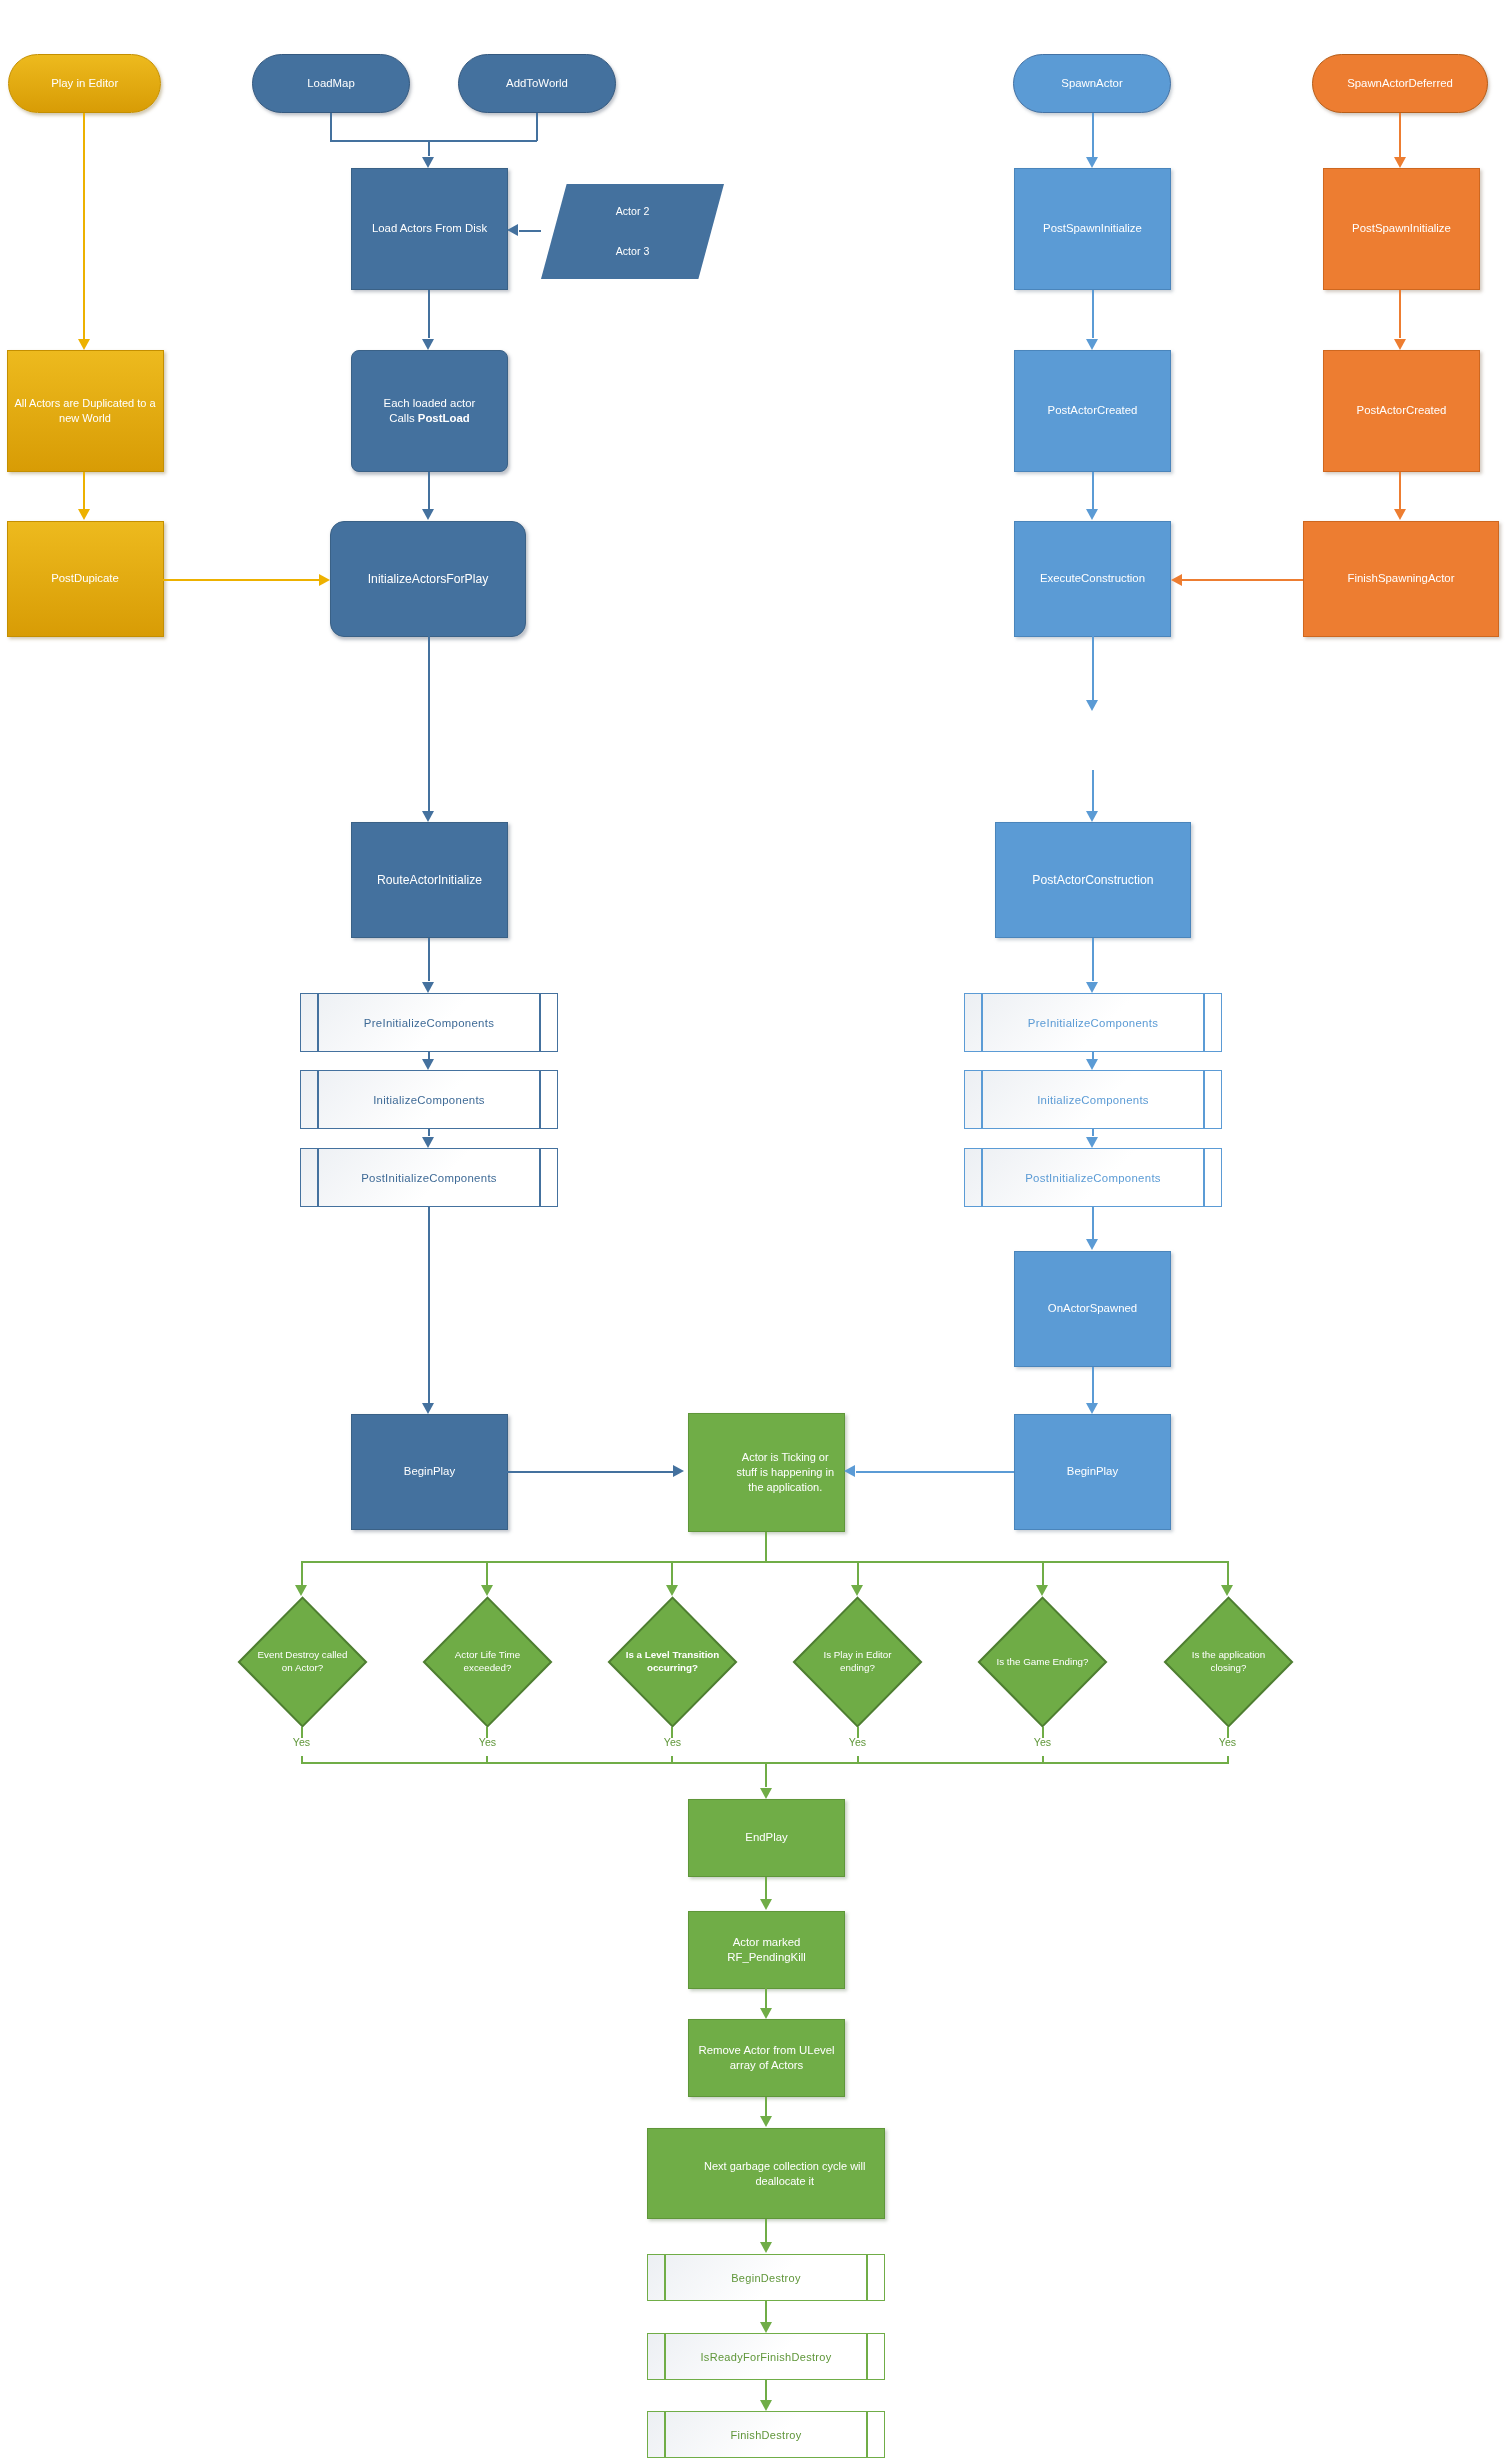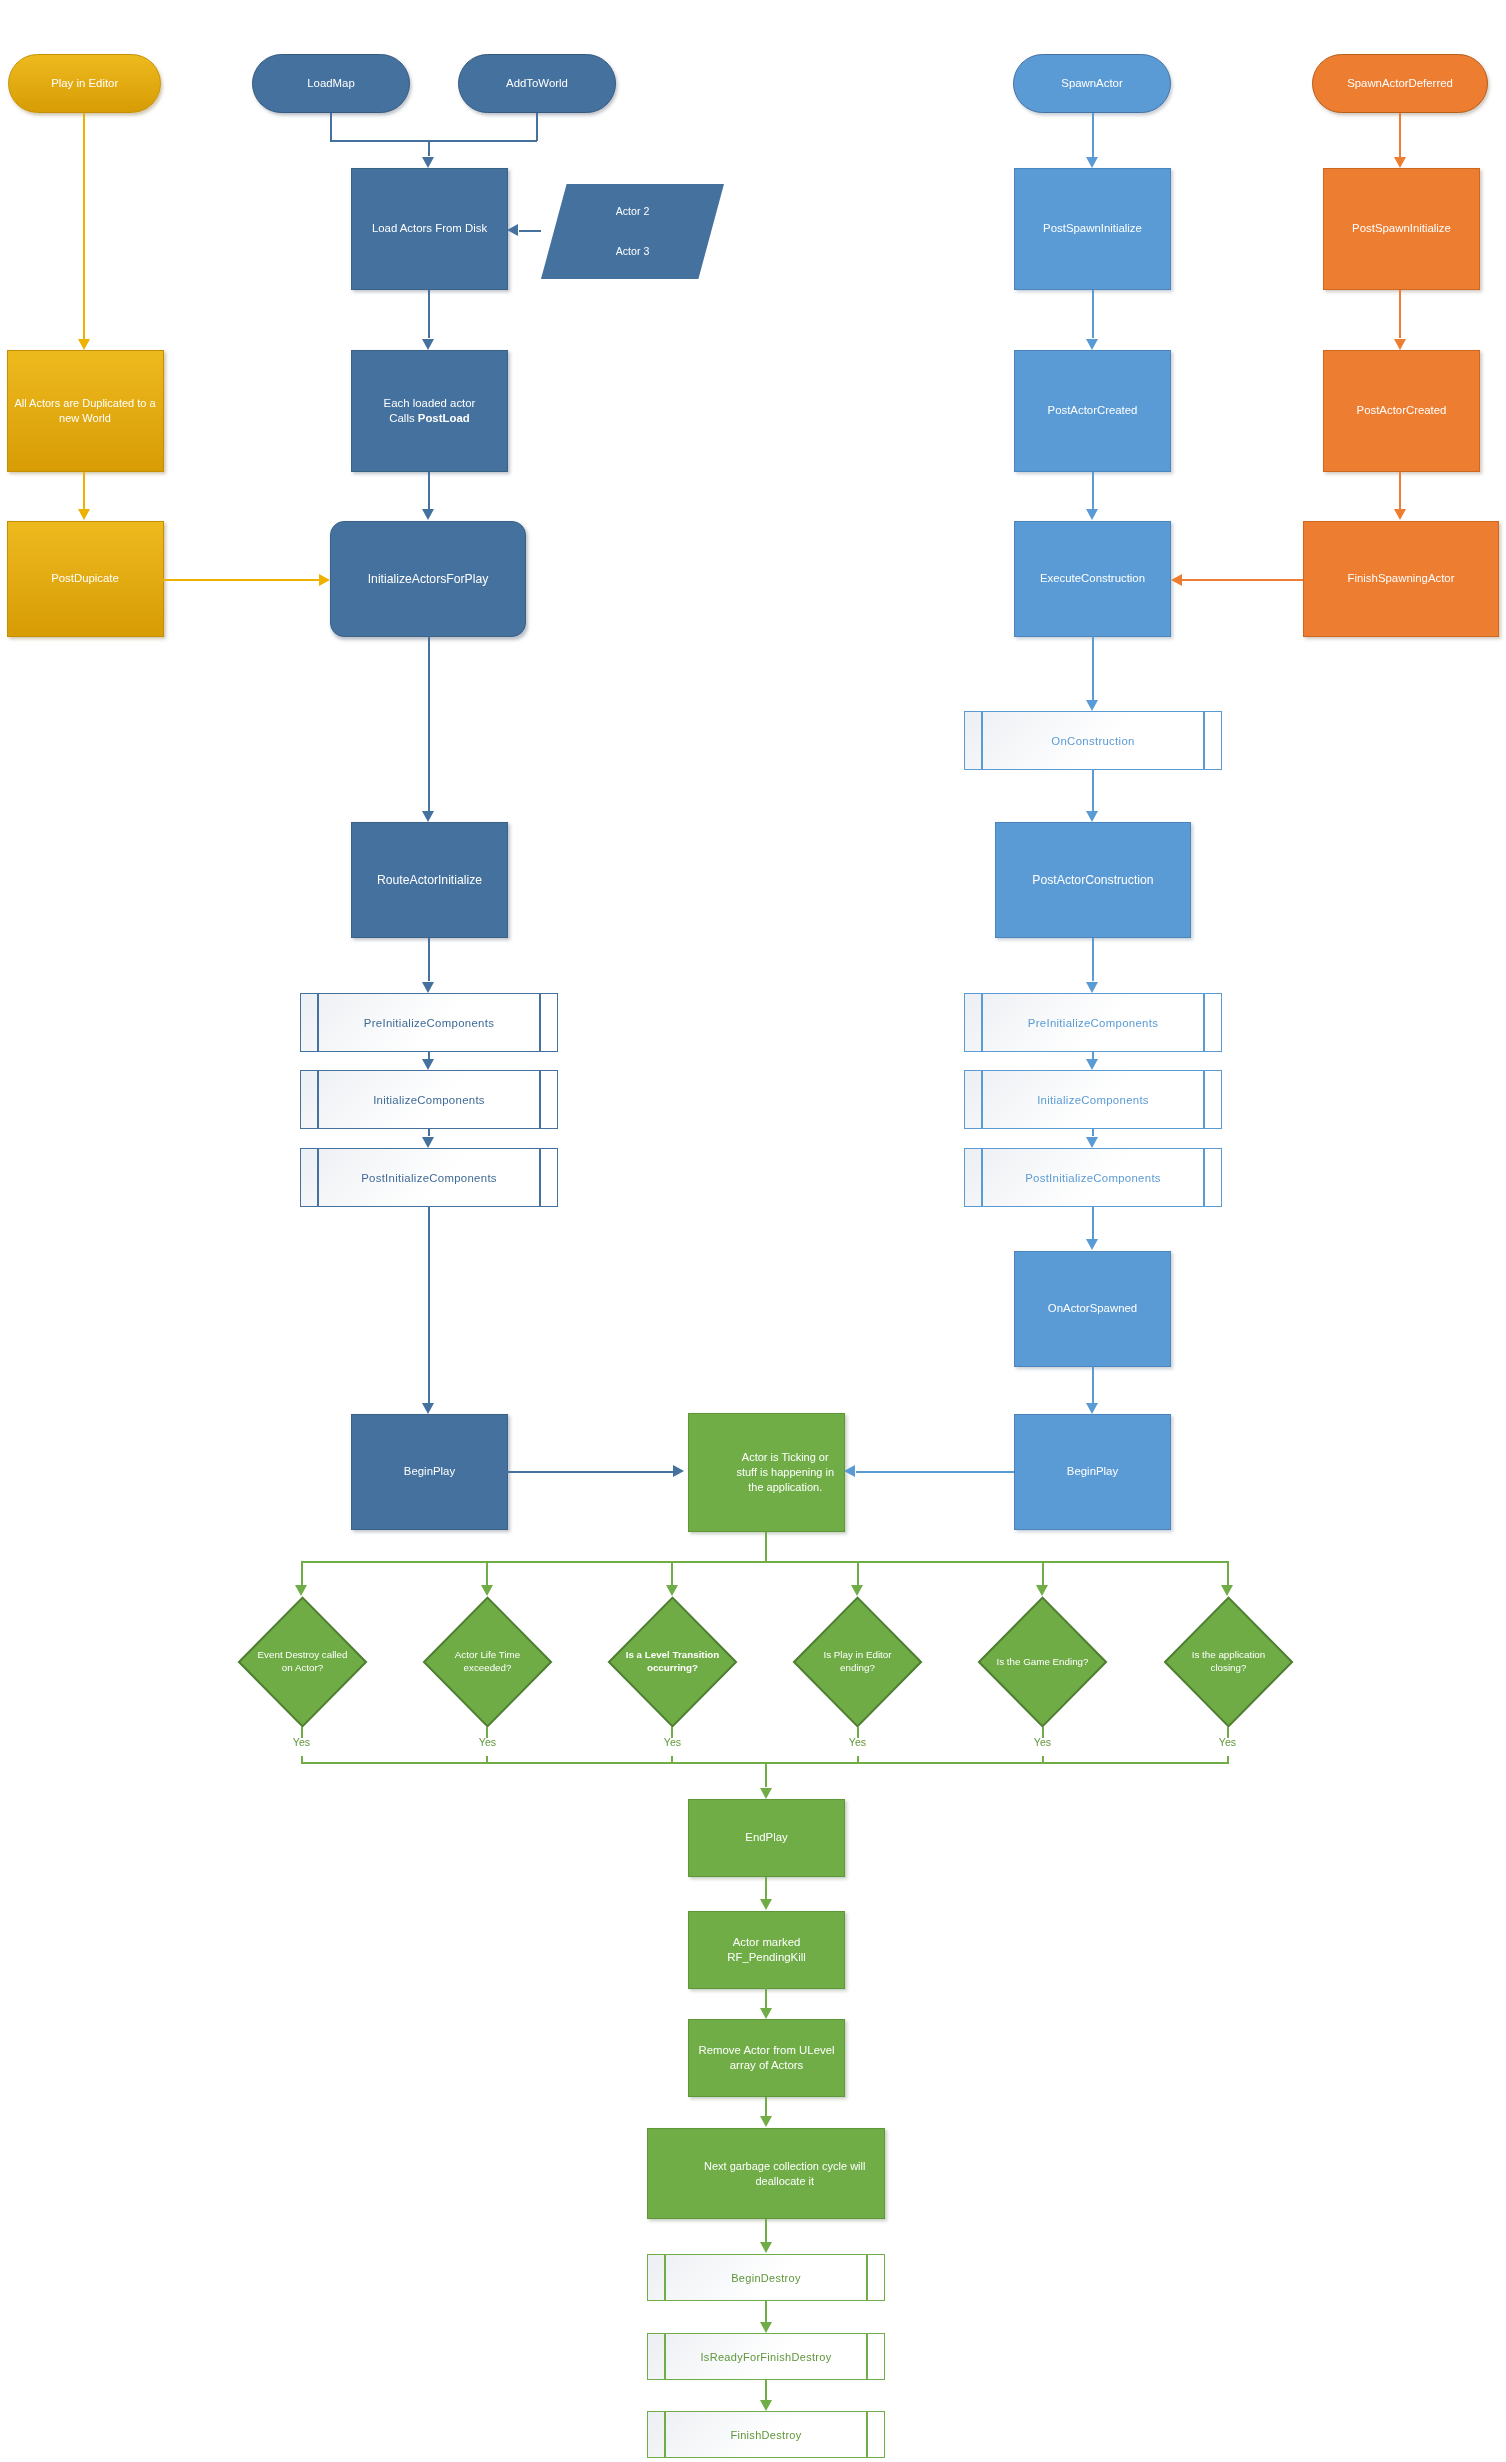--- a/index.html
+++ b/index.html
@@ -69,36 +69,35 @@
     <span>Actor 2</span>
     <span>Actor 3</span>
     <span>...</span>
   </div>
 
   <div class="node lblue" style="left:1014px;top:168px;width:157px;height:122px;">PostSpawnInitialize</div>
   <div class="node orangeb" style="left:1323px;top:168px;width:157px;height:122px;">PostSpawnInitialize</div>
 
   <div class="node goldb" style="left:6.5px;top:350px;width:157px;height:122px;font-size:11px;">All Actors are Duplicated to a new World</div>
 
-  <div class="node steel" style="left:351px;top:350px;width:157px;height:122px;">
+  <div class="node steel" style="left:351px;top:350px;width:157px;height:122px;border-radius:8px;">
     <div>Each loaded actor</div>
     <div>
       <span>Calls </span><span class="bold">PostLoad</span>
     </div>
   </div>
 
   <div class="node lblue" style="left:1014px;top:350px;width:157px;height:122px;">PostActorCreated</div>
   <div class="node orangeb" style="left:1323px;top:350px;width:157px;height:122px;">PostActorCreated</div>
 
   <div class="node goldb" style="left:6.5px;top:521px;width:157px;height:116px;">PostDupicate</div>
   <div class="node steel" style="left:330px;top:521px;width:196px;height:116px;font-size:12.2px;border-radius:14px;">InitializeActorsForPlay</div>
   <div class="node orangeb" style="left:1303px;top:521px;width:196px;height:116px;">FinishSpawningActor</div>
   <div class="node lblue" style="left:1014px;top:521px;width:157px;height:116px;">ExecuteConstruction</div>
 
-  <div class="sub s-lblue" style="left:964px;top:711px;width:258px;height:59px;">OnConstruction</div>
 
   <div class="node steel" style="left:351px;top:822px;width:157px;height:116px;font-size:12.2px;">RouteActorInitialize</div>
   <div class="node lblue" style="left:995px;top:822px;width:196px;height:116px;font-size:12.2px;">PostActorConstruction</div>
 
   <div class="sub s-steel" style="left:300px;top:993px;width:258px;height:59px;">PreInitializeComponents</div>
   <div class="sub s-steel" style="left:300px;top:1070px;width:258px;height:59px;">InitializeComponents</div>
   <div class="sub s-steel" style="left:300px;top:1148px;width:258px;height:59px;">PostInitializeComponents</div>
 
   <div class="sub s-lblue" style="left:964px;top:993px;width:258px;height:59px;">PreInitializeComponents</div>
   <div class="sub s-lblue" style="left:964px;top:1070px;width:258px;height:59px;">InitializeComponents</div>

